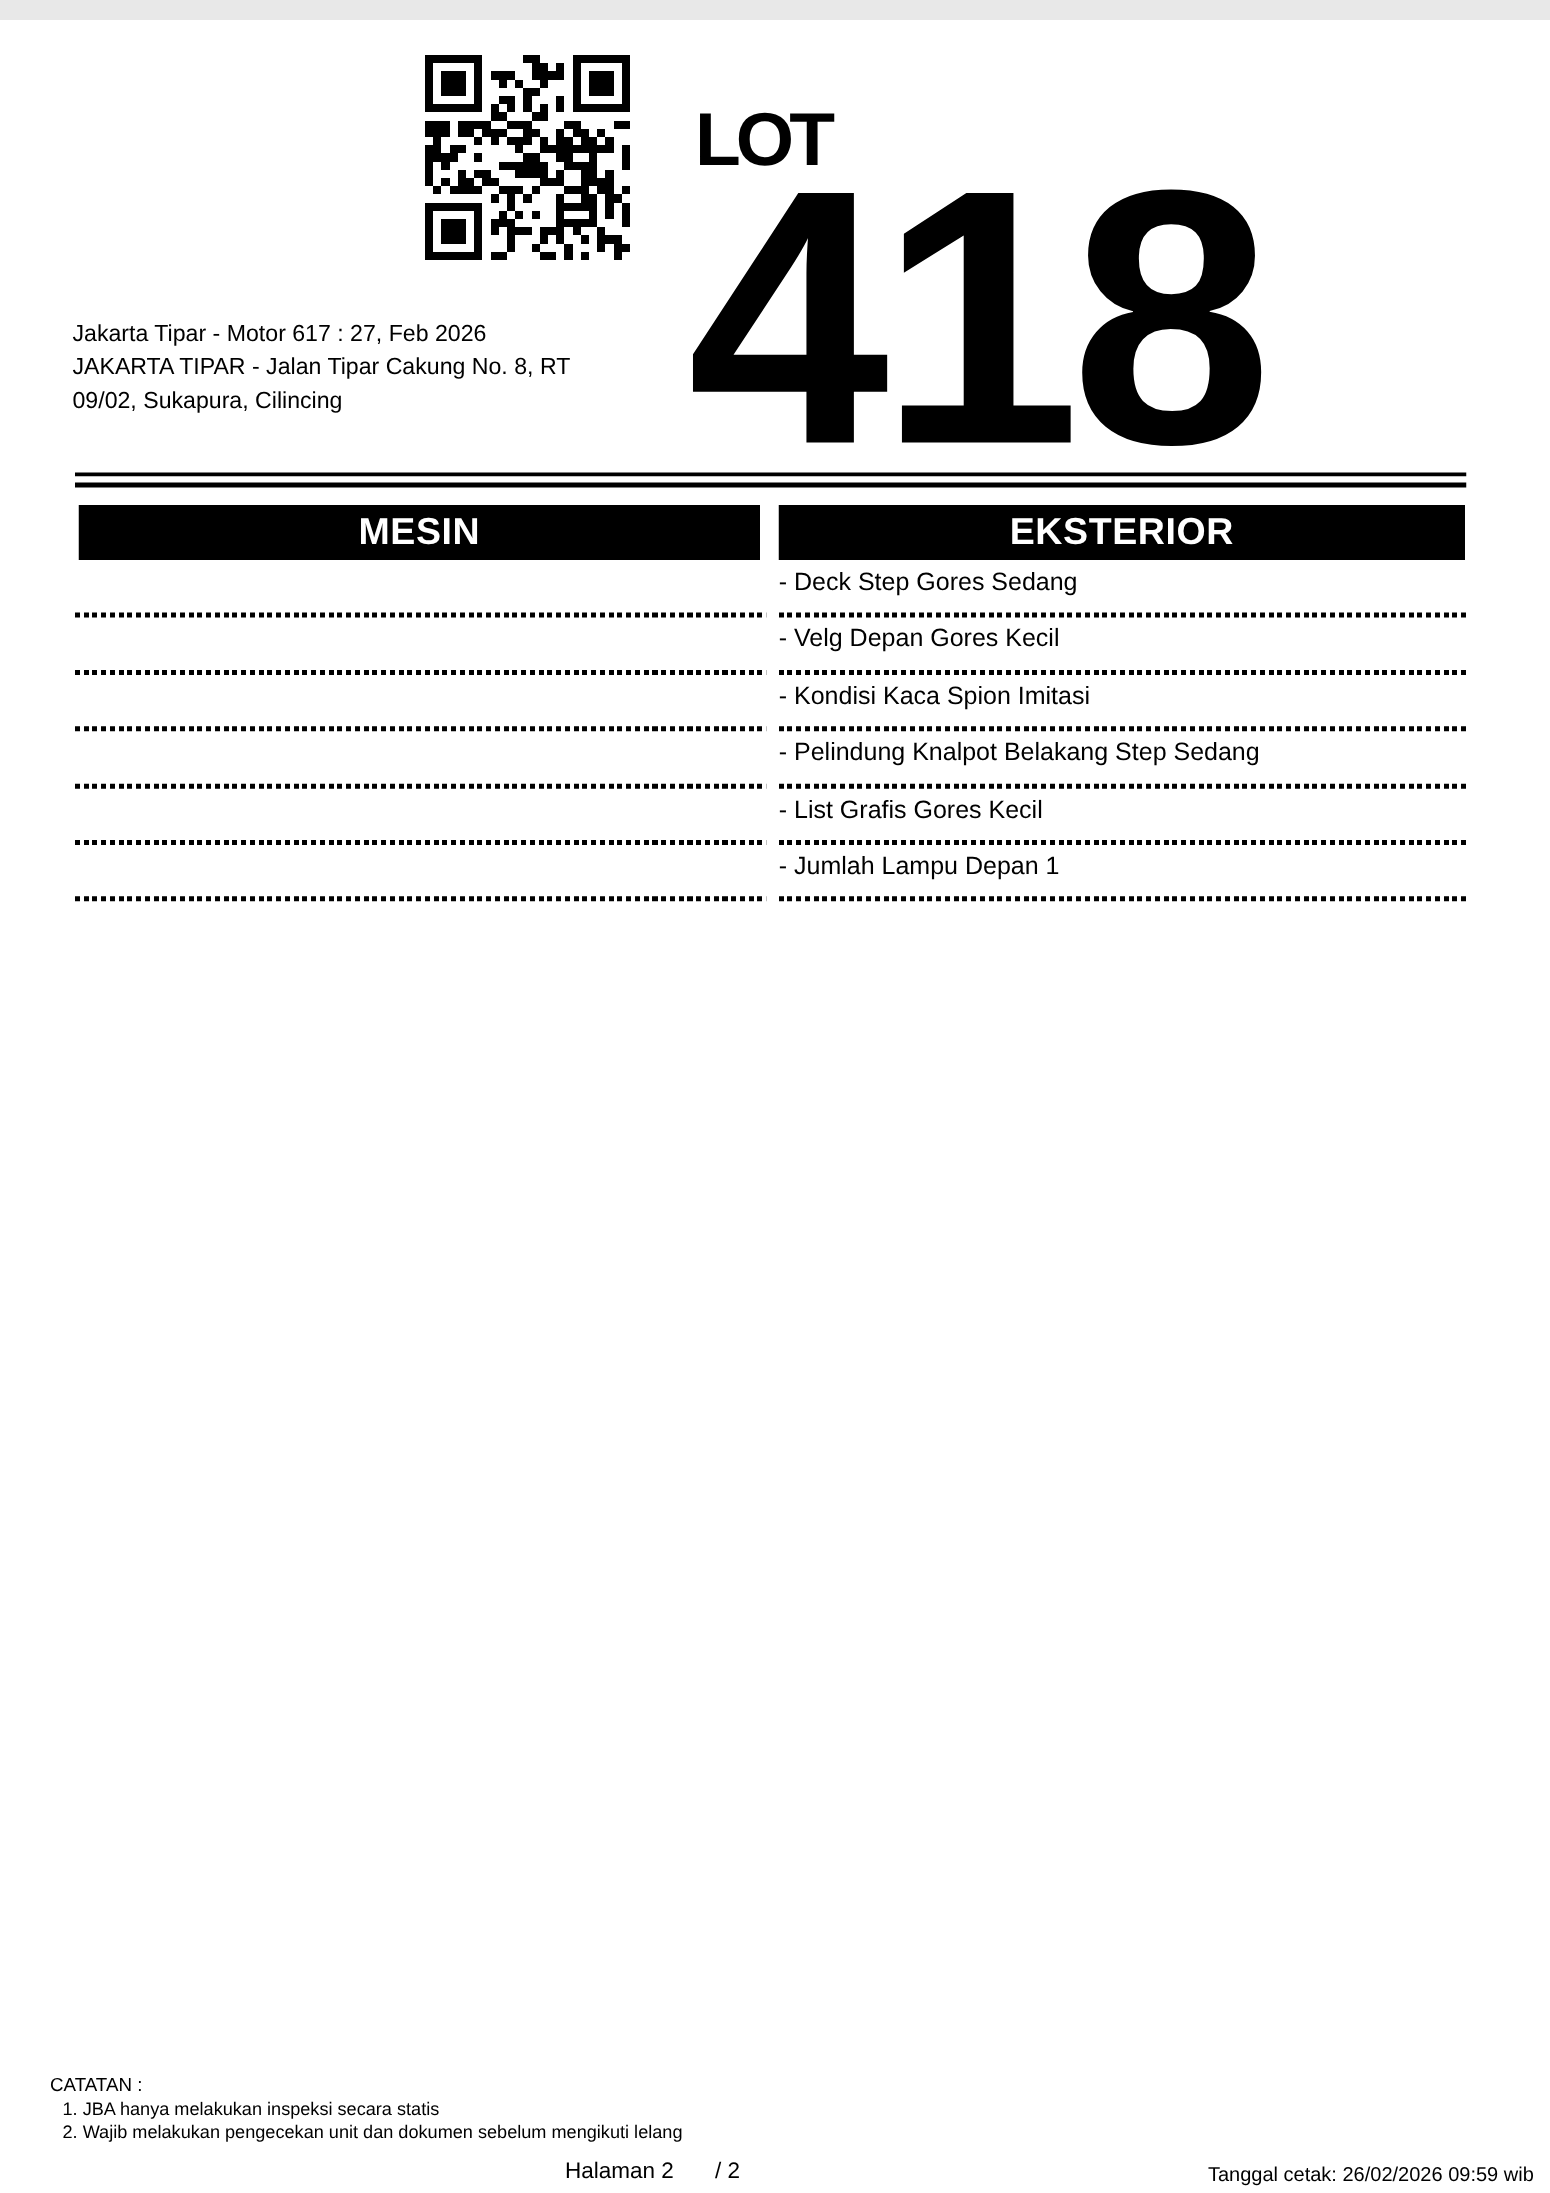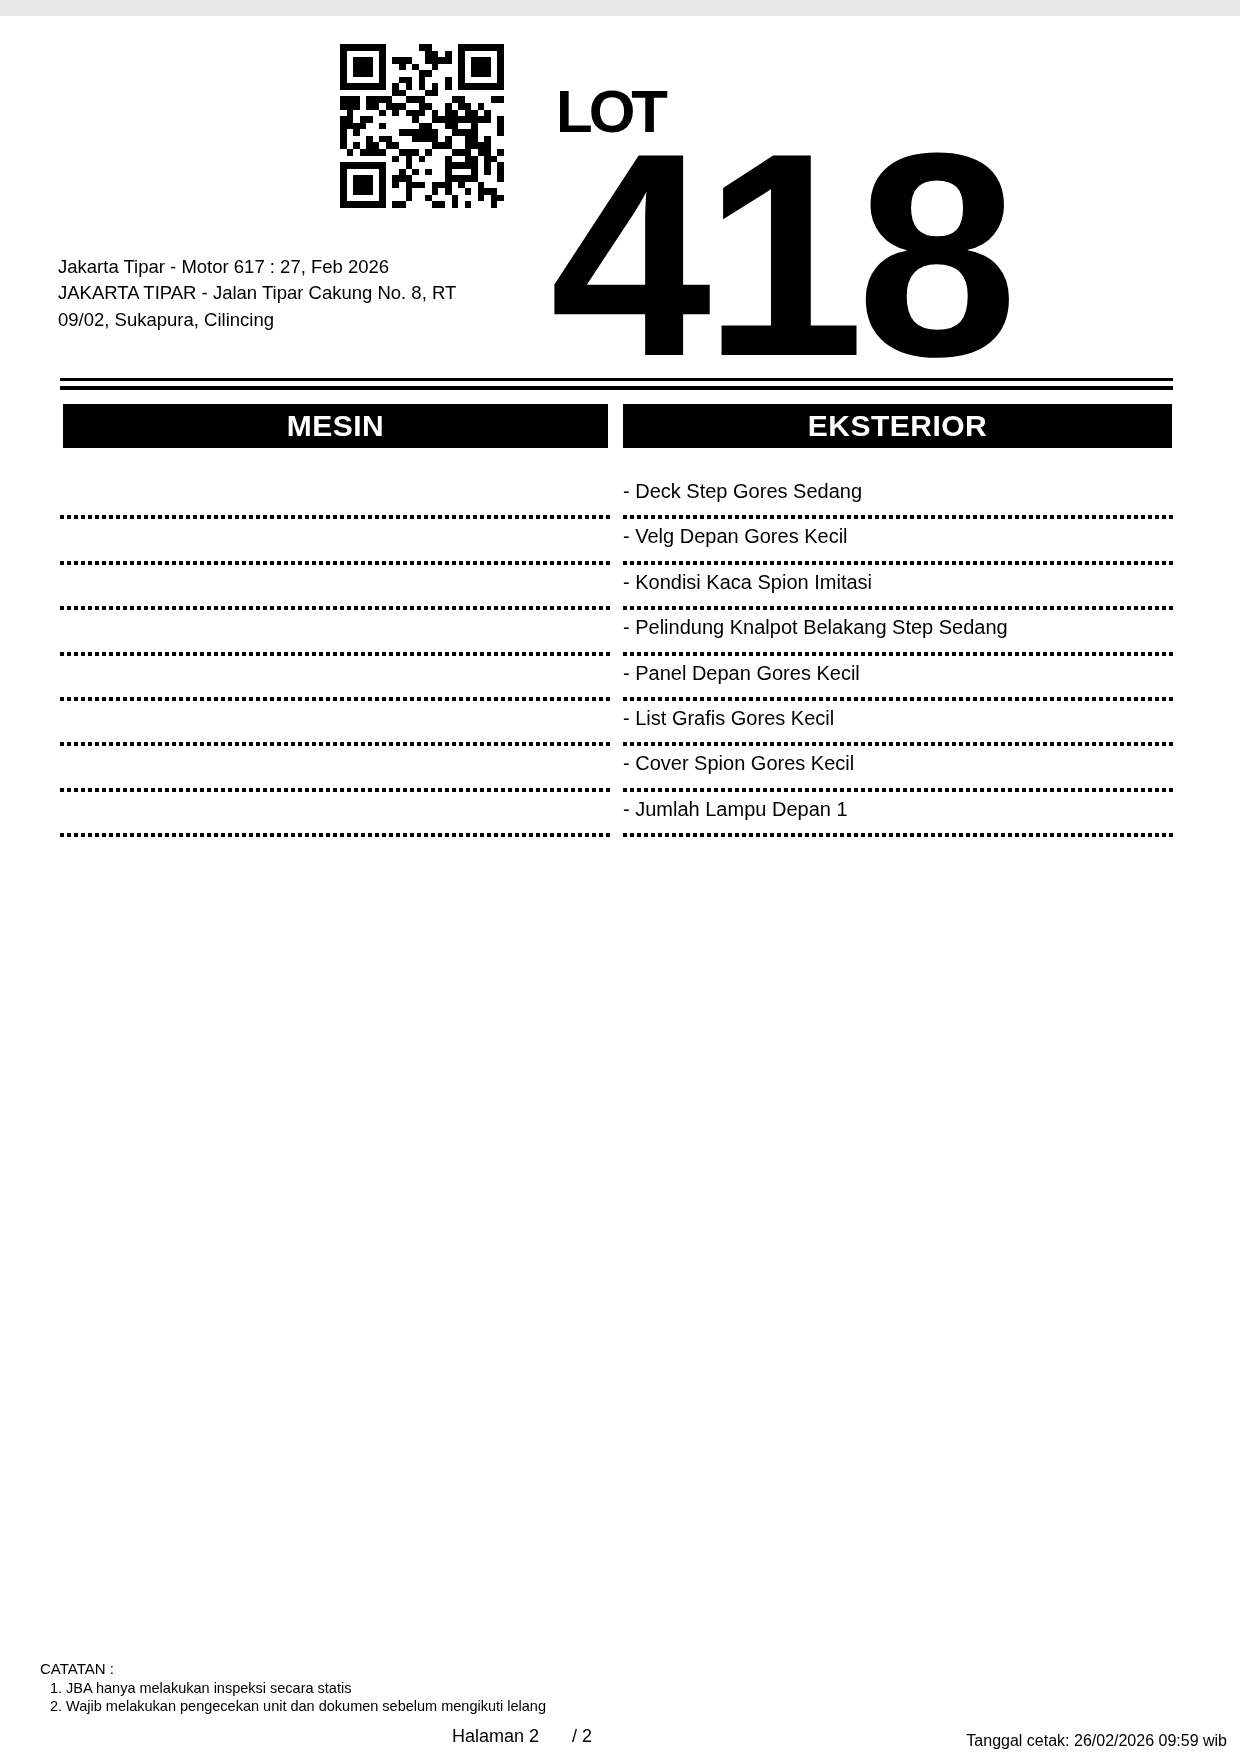--- a/index.html
+++ b/index.html
@@ -57,21 +57,21 @@
   }
   .thead{ display:flex; height:44px; }
   .hbar{
     background:var(--ink); color:var(--paper);
     font-weight:bold; font-size:30px; letter-spacing:0.5px;
     display:flex; align-items:center; justify-content:center;text-align:center;
   }
   .hbar-l{ width:545px; margin-left:3px; }
   .hbar-r{ width:549px; margin-left:15px; }
 
-  .trows{ padding-top:26px; }
+  .trows{ padding-top:1px; }
   .trow{ display:flex; height:45.4px; }
   .cell{ position:relative; }
   .cell::after{
     content:""; position:absolute; left:0; right:0; bottom:0; height:4px;
     background:repeating-linear-gradient(90deg, var(--ink) 0 4px, transparent 4px 7px);
   }
   .cell-l{ width:553px; }
   .cell-r{ width:553px; margin-left:10px; padding-top:6px; }
   .cell-r span{
     font-size:20px; line-height:1.15; display:inline-block;
@@ -355,29 +355,21 @@
         <div class="trow">
           <div class="cell cell-l"></div>
           <div class="cell cell-r"><span>- Kondisi Kaca Spion Imitasi</span></div>
         </div>
         <div class="trow">
           <div class="cell cell-l"></div>
           <div class="cell cell-r"><span>- Pelindung Knalpot Belakang Step Sedang</span></div>
         </div>
         <div class="trow">
           <div class="cell cell-l"></div>
-          <div class="cell cell-r"><span>- Panel Depan Gores Kecil</span></div>
-        </div>
-        <div class="trow">
-          <div class="cell cell-l"></div>
           <div class="cell cell-r"><span>- List Grafis Gores Kecil</span></div>
-        </div>
-        <div class="trow">
-          <div class="cell cell-l"></div>
-          <div class="cell cell-r"><span>- Cover Spion Gores Kecil</span></div>
         </div>
         <div class="trow">
           <div class="cell cell-l"></div>
           <div class="cell cell-r"><span>- Jumlah Lampu Depan 1</span></div>
         </div>
       </div>
   </div>
 
   <div class="catatan">
     <span class="title">CATATAN :</span>

